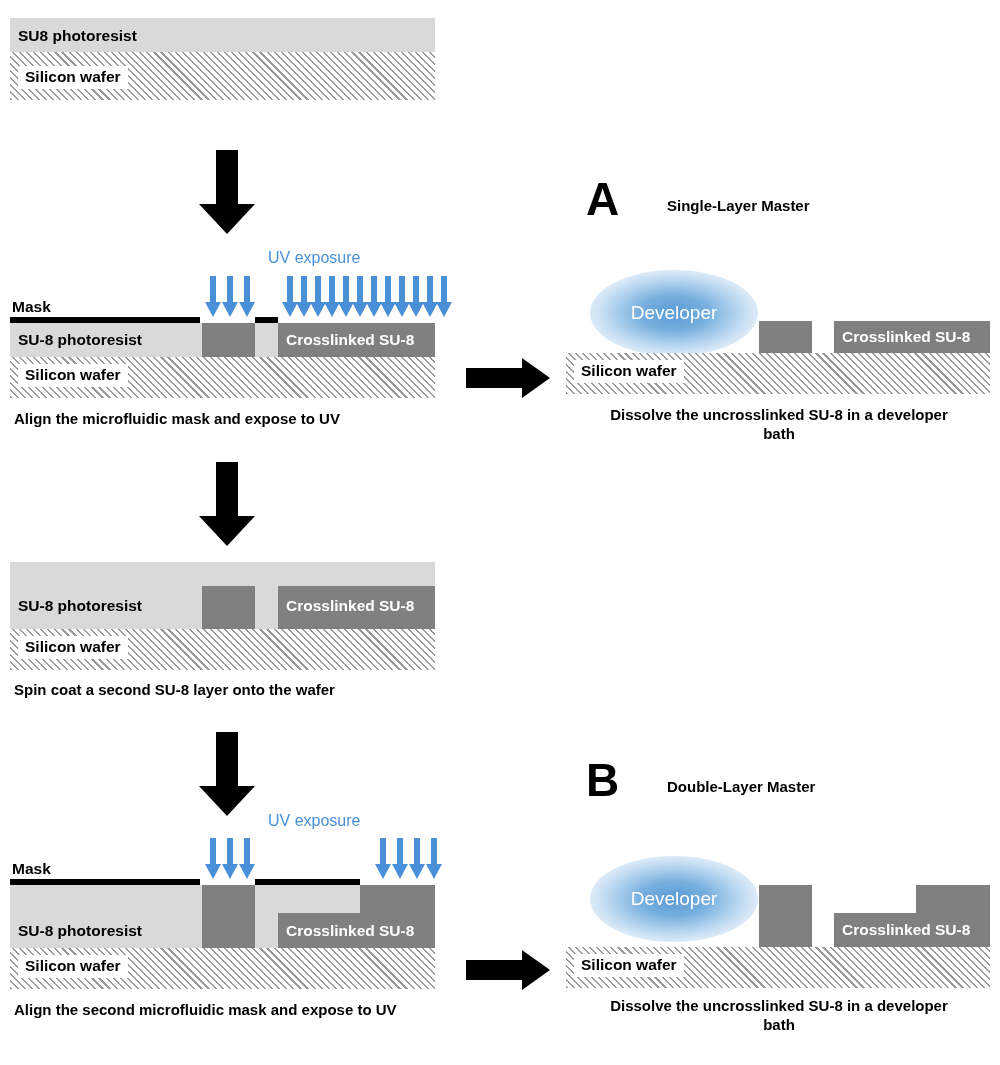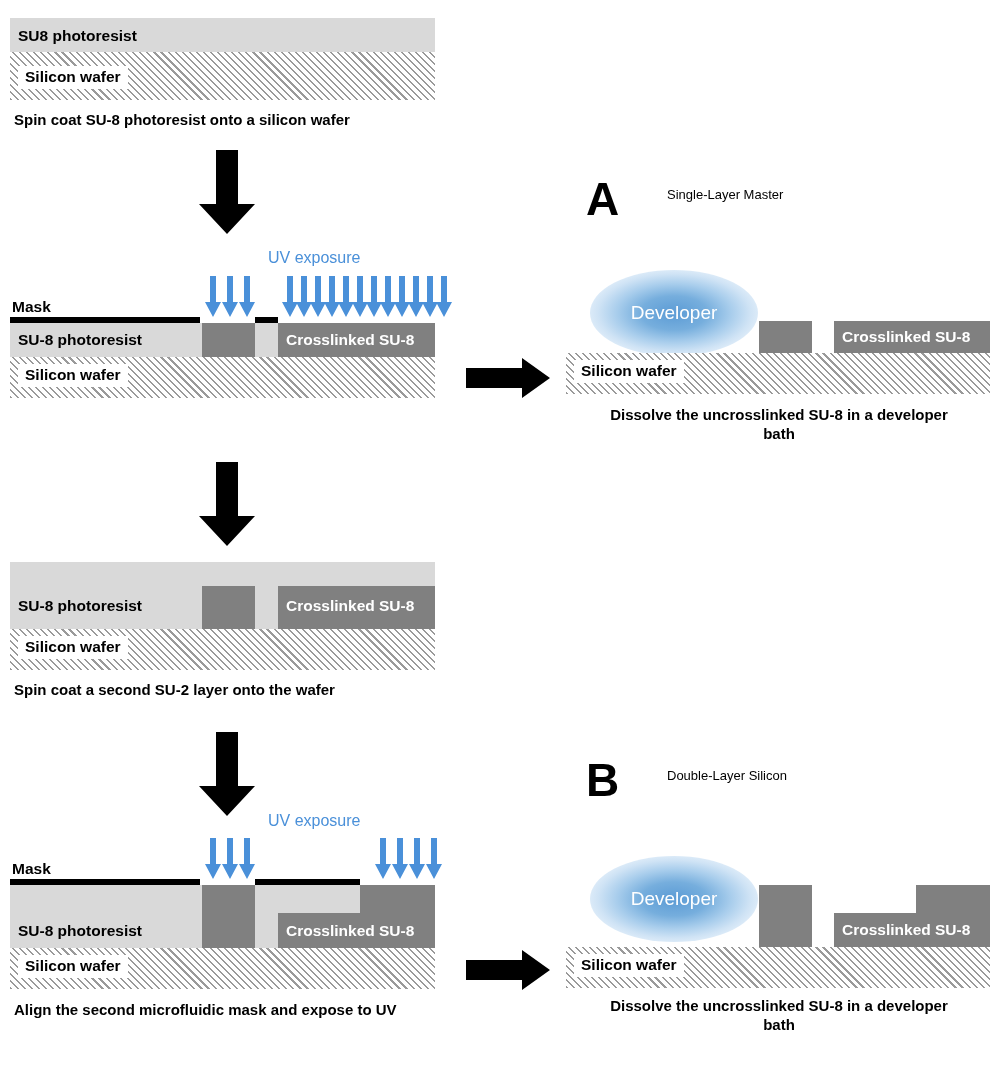--- a/index.html
+++ b/index.html
@@ -72,25 +72,26 @@
 
   
   .panel-letter {
     font-size: 46px;
     font-weight: bold;
     color: #000000;
     line-height: 1;
     letter-spacing: -1px;
   }
   .panel-title {
-    font-size: 13px;
-    font-weight: normal;
+    font-size: 15px;
+    font-weight: bold;
     color: #000000;
     white-space: nowrap;
     line-height: 1;
+    margin-top: 10px;
   }
 
   
   .uv-label {
     font-size: 16px;
     font-weight: normal;
     color: #4a90d9;
     white-space: nowrap;
     line-height: 1;
   }
@@ -122,21 +123,20 @@
 <body>
 
 <div class="stage">
 
   <div class="abs" style="left:10px; top:18px; width:425px; height:82px;">
     <div class="abs resist" style="left:0; top:0; width:425px; height:34px;"></div>
     <div class="abs wafer" style="left:0; top:34px; width:425px; height:48px;"></div>
     <div class="abs lbl" style="left:8px; top:10px;">SU8 photoresist</div>
     <div class="abs lbl lbl-onwhite" style="left:8px; top:48px;">Silicon wafer</div>
   </div>
-  <div class="abs caption caption-left" style="left:14px; top:110px; width:430px;">Spin coat SU-8 photoresist onto a silicon wafer</div>
 
   <div class="abs" style="left:195px; top:150px;">
     <svg class="arrow-svg" width="64" height="84" viewBox="0 0 64 84" aria-hidden="true">
       <polygon points="21,0 43,0 43,54 60,54 32,84 4,54 21,54" fill="#000000"></polygon>
     </svg>
   </div>
 
   <div class="abs" style="left:10px; top:268px; width:425px; height:130px;">
 
     <div class="abs uv-label" style="left:258px; top:-18px;">UV exposure</div>
@@ -176,37 +176,38 @@
 
     <div class="abs resist" style="left:0; top:55px; width:425px; height:34px;"></div>
     <div class="abs crosslinked" style="left:192px; top:55px; width:53px; height:34px;"></div>
     <div class="abs crosslinked" style="left:268px; top:55px; width:157px; height:34px;"></div>
     <div class="abs lbl" style="left:8px; top:64px;">SU-8 photoresist</div>
     <div class="abs lbl-white" style="left:276px; top:64px;">Crosslinked SU-8</div>
 
     <div class="abs wafer" style="left:0; top:89px; width:425px; height:41px;"></div>
     <div class="abs lbl lbl-onwhite" style="left:8px; top:96px;">Silicon wafer</div>
   </div>
+  <div class="abs caption caption-left" style="left:14px; top:409px; width:430px;">Align the microfluidic mask and expose to UV</div>
 
   <div class="abs" style="left:195px; top:462px;">
     <svg class="arrow-svg" width="64" height="84" viewBox="0 0 64 84" aria-hidden="true">
       <polygon points="21,0 43,0 43,54 60,54 32,84 4,54 21,54" fill="#000000"></polygon>
     </svg>
   </div>
 
   <div class="abs" style="left:10px; top:562px; width:425px; height:108px;">
     <div class="abs resist" style="left:0; top:0; width:425px; height:67px;"></div>
     <div class="abs crosslinked" style="left:192px; top:24px; width:53px; height:43px;"></div>
     <div class="abs crosslinked" style="left:268px; top:24px; width:157px; height:43px;"></div>
     <div class="abs lbl" style="left:8px; top:36px;">SU-8 photoresist</div>
     <div class="abs lbl-white" style="left:276px; top:36px;">Crosslinked SU-8</div>
     <div class="abs wafer" style="left:0; top:67px; width:425px; height:41px;"></div>
     <div class="abs lbl lbl-onwhite" style="left:8px; top:74px;">Silicon wafer</div>
   </div>
-  <div class="abs caption caption-left" style="left:14px; top:680px; width:430px;">Spin coat a second SU-2 layer onto the wafer</div>
+  <div class="abs caption caption-left" style="left:14px; top:680px; width:430px;">Spin coat a second SU-8 layer onto the wafer</div>
 
   <div class="abs" style="left:195px; top:732px;">
     <svg class="arrow-svg" width="64" height="84" viewBox="0 0 64 84" aria-hidden="true">
       <polygon points="21,0 43,0 43,54 60,54 32,84 4,54 21,54" fill="#000000"></polygon>
     </svg>
   </div>
 
   <div class="abs" style="left:10px; top:838px; width:425px; height:151px;">
 
     <div class="abs uv-label" style="left:258px; top:-25px;">UV exposure</div>
@@ -269,21 +270,21 @@
 
     <div class="abs crosslinked" style="left:193px; top:53px; width:53px; height:32px;"></div>
     <div class="abs crosslinked" style="left:268px; top:53px; width:156px; height:32px;"></div>
     <div class="abs lbl-white" style="left:276px; top:61px;">Crosslinked SU-8</div>
     <div class="abs wafer" style="left:0; top:85px; width:424px; height:41px;"></div>
     <div class="abs lbl lbl-onwhite" style="left:8px; top:92px;">Silicon wafer</div>
   </div>
   <div class="abs caption" style="left:600px; top:405px; width:358px;">Dissolve the uncrosslinked SU-8 in a developer bath</div>
 
   <div class="abs panel-letter" style="left:586px; top:757px;">B</div>
-  <div class="abs panel-title" style="left:667px; top:769px;">Double-Layer Silicon</div>
+  <div class="abs panel-title" style="left:667px; top:769px;">Double-Layer Master</div>
 
   <div class="abs" style="left:466px; top:950px;">
     <svg class="arrow-svg" width="84" height="40" viewBox="0 0 84 40" aria-hidden="true">
       <polygon points="0,10 56,10 56,0 84,20 56,40 56,30 0,30" fill="#000000"></polygon>
     </svg>
   </div>
 
   <div class="abs" style="left:566px; top:856px; width:424px; height:132px;">
 
     <div class="abs developer-blob" style="left:24px; top:0px; width:168px; height:86px;">

